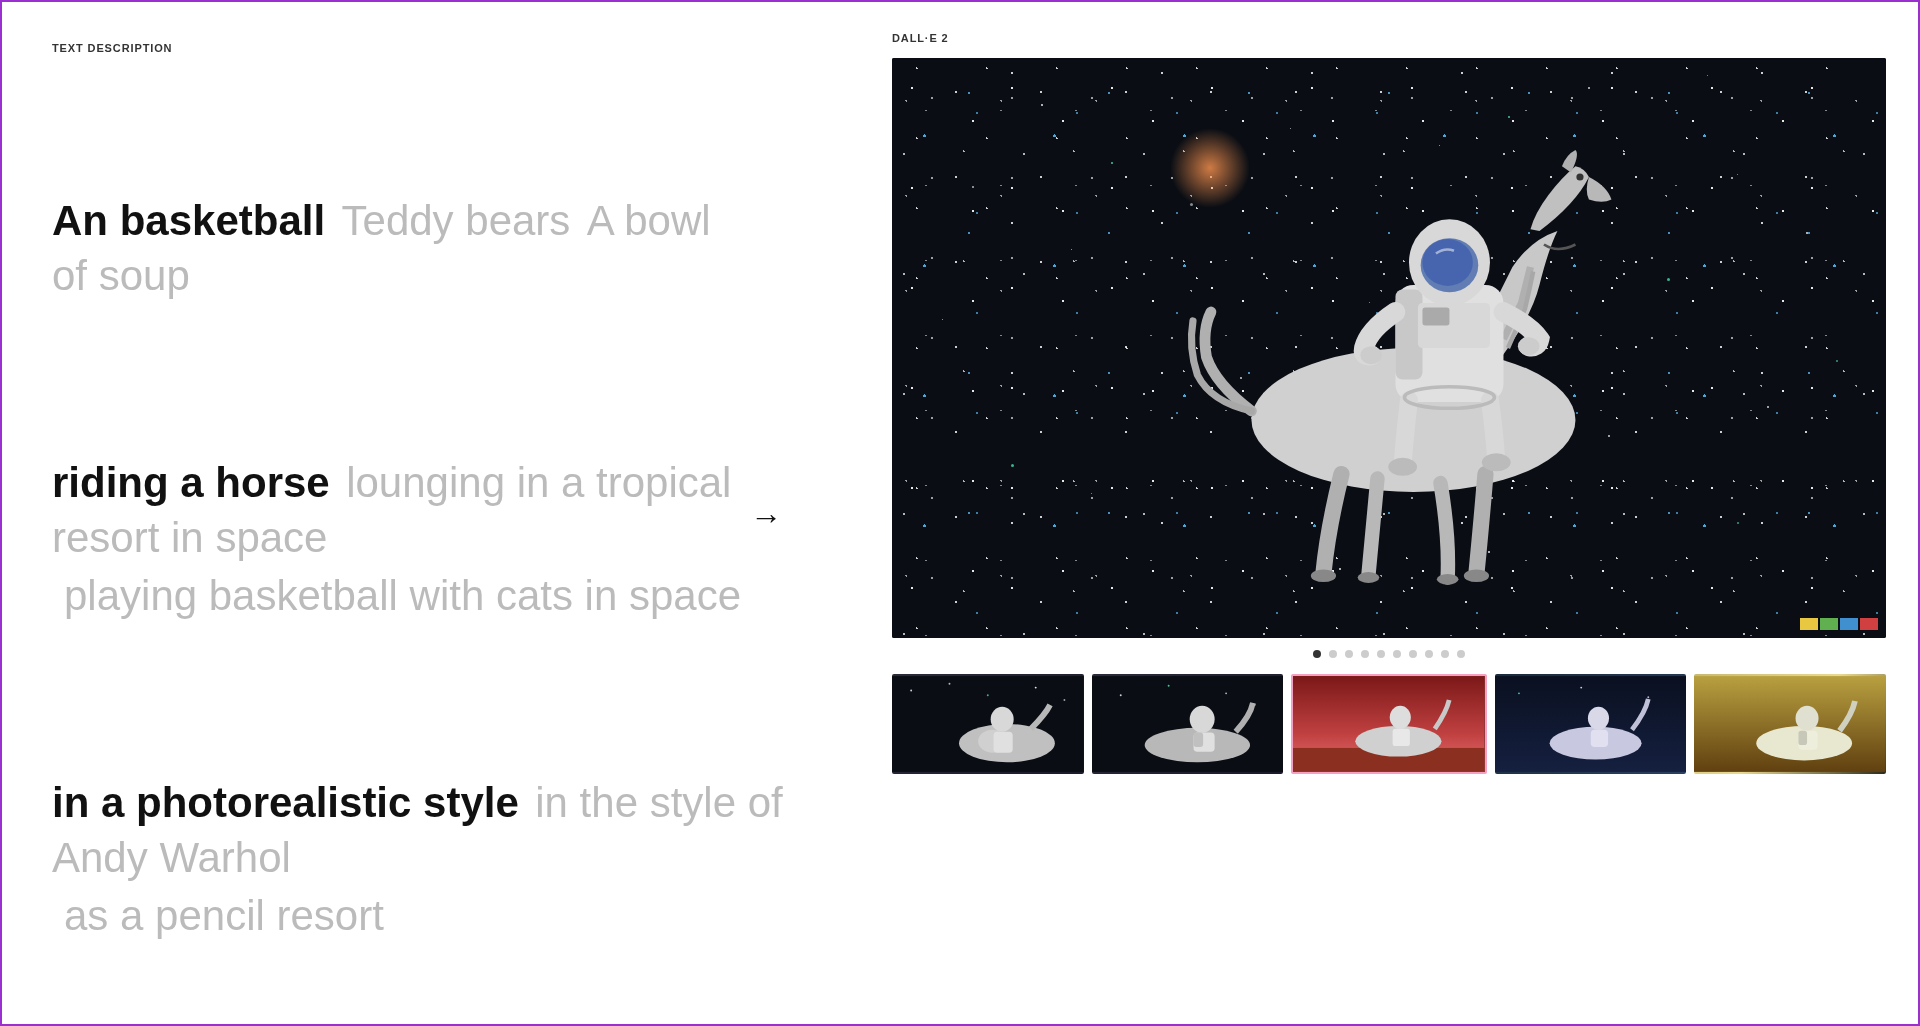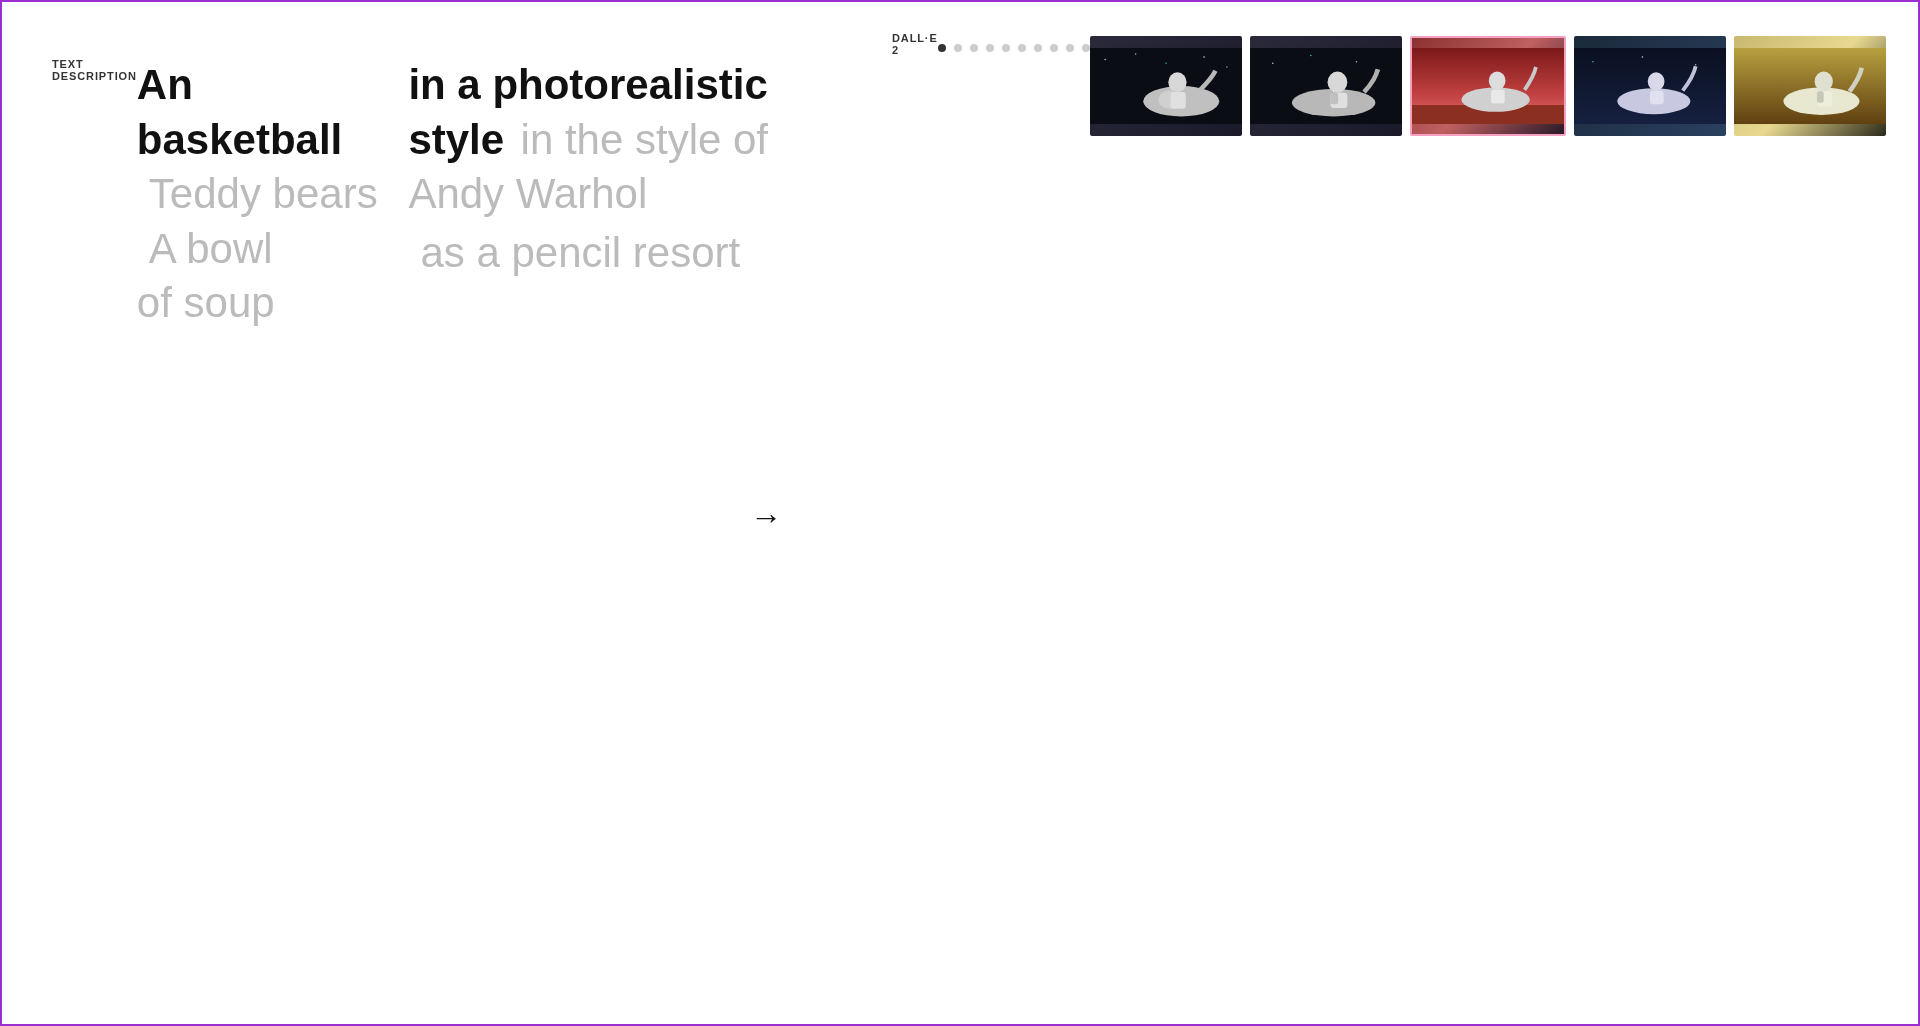--- a/index.html
+++ b/index.html
@@ -17,24 +17,25 @@
 
     .main-layout {
       display: flex;
       flex: 1;
       height: calc(100% - 4px);
     }
 
     
     .left-panel {
       width: 860px;
-      padding: 56px 50px;
-      display: flex;
-      flex-direction: row;
+      padding: 40px 50px;
+      display: flex;
+      flex-direction: column;
       position: relative;
+      justify-content: space-between;
     }
 
     .section-label {
       font-size: 11px;
       font-weight: 600;
       letter-spacing: 0.08em;
       color: #333;
       text-transform: uppercase;
       margin-bottom: 28px;
     }
@@ -72,21 +73,21 @@
       transform: translateY(-50%);
       font-size: 32px;
       color: #111;
     }
 
     
     .right-panel {
       flex: 1;
       padding: 30px 32px 20px 30px;
       display: flex;
-      flex-direction: row;
+      flex-direction: column;
     }
 
     .right-label {
       font-size: 11px;
       font-weight: 600;
       letter-spacing: 0.08em;
       color: #333;
       text-transform: uppercase;
       margin-bottom: 14px;
     }
@@ -239,20 +240,27 @@
 
   <div class="left-panel">
     <div class="section-label">TEXT DESCRIPTION</div>
 
     <div class="text-block">
       <span class="text-primary">An basketball</span>
       <span class="text-alt">Teddy bears</span>
       <span class="text-alt">A bowl<br>of soup</span>
     </div>
 
+    <div class="text-block">
+      <span class="text-primary">riding a horse</span>
+      <span class="text-alt"> lounging in a tropical resort in space</span>
+      <span class="text-alt-block">
+        <span class="text-alt">playing basketball with cats in space</span>
+      </span>
+    </div>
 
     <div class="text-block">
       <span class="text-primary">in a photorealistic style</span>
       <span class="text-alt"> in the style of Andy Warhol</span>
       <span class="text-alt-block">
         <span class="text-alt">as a pencil resort</span>
       </span>
     </div>
 
     <div class="arrow-container">

